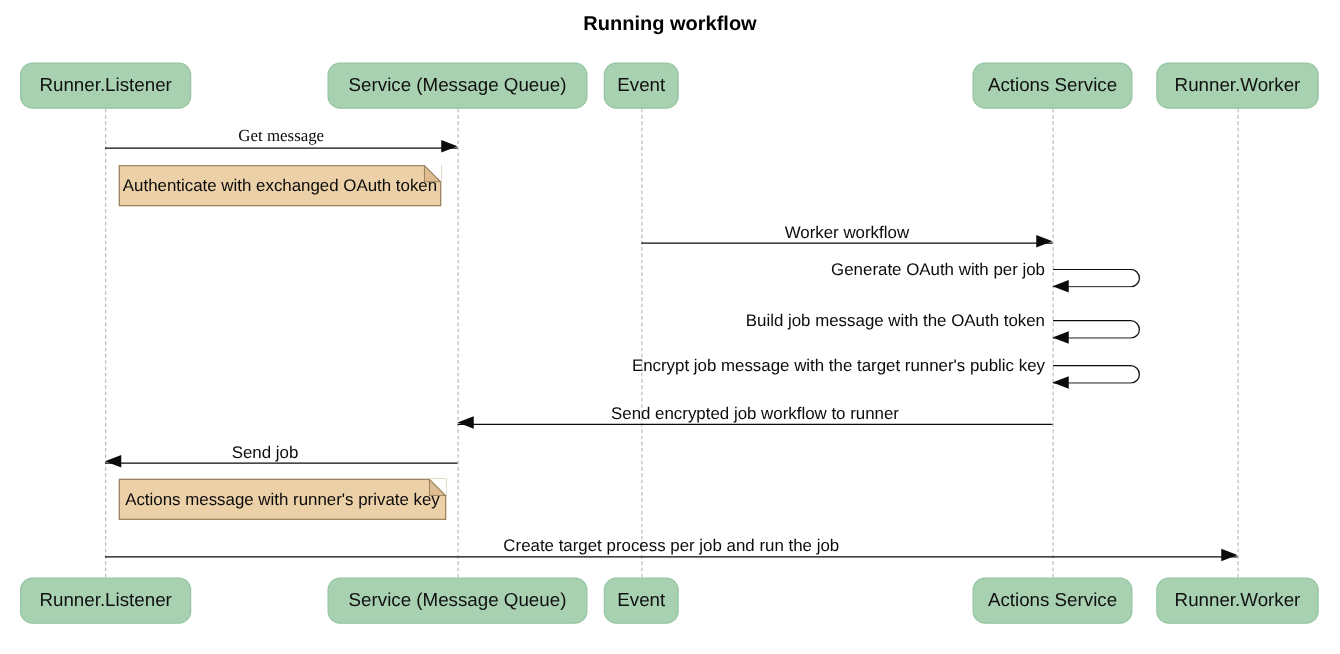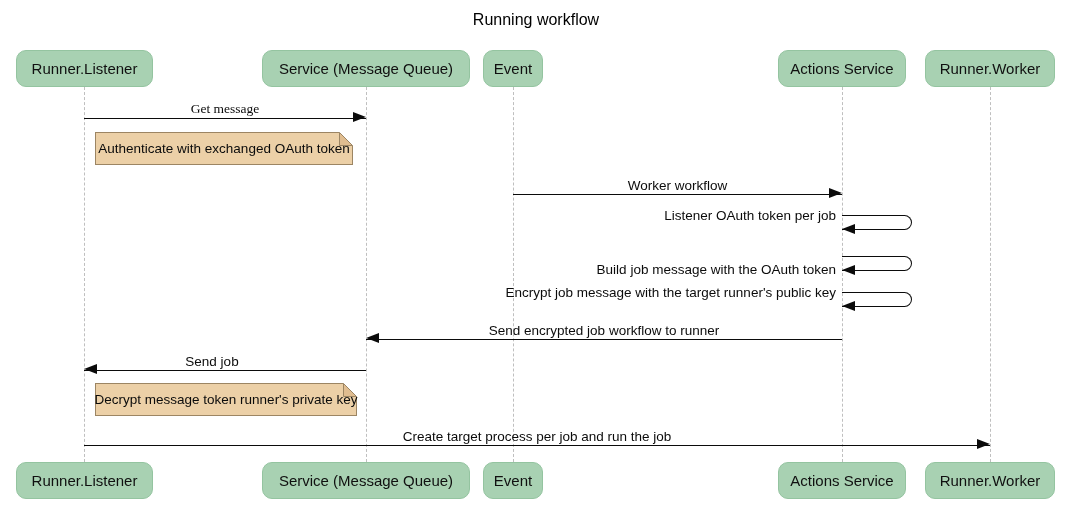--- a/index.html
+++ b/index.html
@@ -3,21 +3,21 @@
 <meta charset="utf-8">
 <style>
   * { margin:0; padding:0; box-sizing:border-box; }
   html,body { background:#ffffff; }
   .diagram {
     position:relative; width:1072px; height:523px; background:#ffffff;
     font-family:"Liberation Sans", sans-serif; color:#111; overflow:hidden;
   }
   .title {
     position:absolute; top:11px; left:0; width:1072px; text-align:center;
-    font-size:16px; font-weight:normal; color:#000;
+    font-size:16px; font-weight:bold; color:#000;
   }
   .lifeline {
     position:absolute; top:87px; height:375px; width:0;
     border-left:1px dashed #bfbfbf;
   }
   .participant {
     position:absolute; height:37px; background:#a8d1b2; border:1px solid #94c4a0;
     border-radius:10px; display:flex; align-items:center; justify-content:center;
     font-size:15px; color:#101010;
   }
@@ -91,42 +91,42 @@
     <svg class="note-fold" width="14" height="14" viewBox="0 0 14 14">
       <path d="M0 0 L14 0 L14 14 Z" fill="#ffffff"></path>
       <path d="M0.5 0.5 L0.5 13.5 L13.5 13.5 Z" fill="#e0bd90" stroke="#9c8563" stroke-width="1"></path>
     </svg>
   </div>
 
   <div class="msg-label" style="left:513px; top:178px; width:329px;">Worker workflow</div>
   <div class="msg-line" style="left:513px; top:194px; width:329px;"></div>
   <div class="head-right" style="left:829px; top:188px;"></div>
 
-  <div class="self-label" style="left:400px; top:208px; width:436px;">Listener OAuth token per job</div>
+  <div class="self-label" style="left:400px; top:208px; width:436px;">Generate OAuth with per job</div>
   <div class="loop-curve" style="left:842px; top:215px;"></div>
   <div class="head-left" style="left:842px; top:224px;"></div>
 
-  <div class="self-label" style="left:400px; top:249px; width:436px;margin-top:13px;">Build job message with the OAuth token</div>
+  <div class="self-label" style="left:400px; top:249px; width:436px;">Build job message with the OAuth token</div>
   <div class="loop-curve" style="left:842px; top:256px;"></div>
   <div class="head-left" style="left:842px; top:265px;"></div>
 
   <div class="self-label" style="left:400px; top:285px; width:436px;">Encrypt job message with the target runner's public key</div>
   <div class="loop-curve" style="left:842px; top:292px;"></div>
   <div class="head-left" style="left:842px; top:301px;"></div>
 
   <div class="msg-label" style="left:366px; top:323px; width:476px;">Send encrypted job workflow to runner</div>
   <div class="msg-line" style="left:366px; top:339px; width:476px;"></div>
   <div class="head-left" style="left:366px; top:333px;"></div>
 
   <div class="msg-label" style="left:71px; top:354px; width:282px;">Send job</div>
   <div class="msg-line" style="left:84px; top:370px; width:282px;"></div>
   <div class="head-left" style="left:84px; top:364px;"></div>
 
   <div class="note" style="left:95px; top:383px; width:262px; height:33px;">
-    <span>Decrypt message token runner's private key</span>
+    <span>Actions message with runner's private key</span>
     <svg class="note-fold" width="14" height="14" viewBox="0 0 14 14">
       <path d="M0 0 L14 0 L14 14 Z" fill="#ffffff"></path>
       <path d="M0.5 0.5 L0.5 13.5 L13.5 13.5 Z" fill="#e0bd90" stroke="#9c8563" stroke-width="1"></path>
     </svg>
   </div>
 
   <div class="msg-label" style="left:84px; top:429px; width:906px;">Create target process per job and run the job</div>
   <div class="msg-line" style="left:84px; top:445px; width:906px;"></div>
   <div class="head-right" style="left:977px; top:439px;"></div>
 

